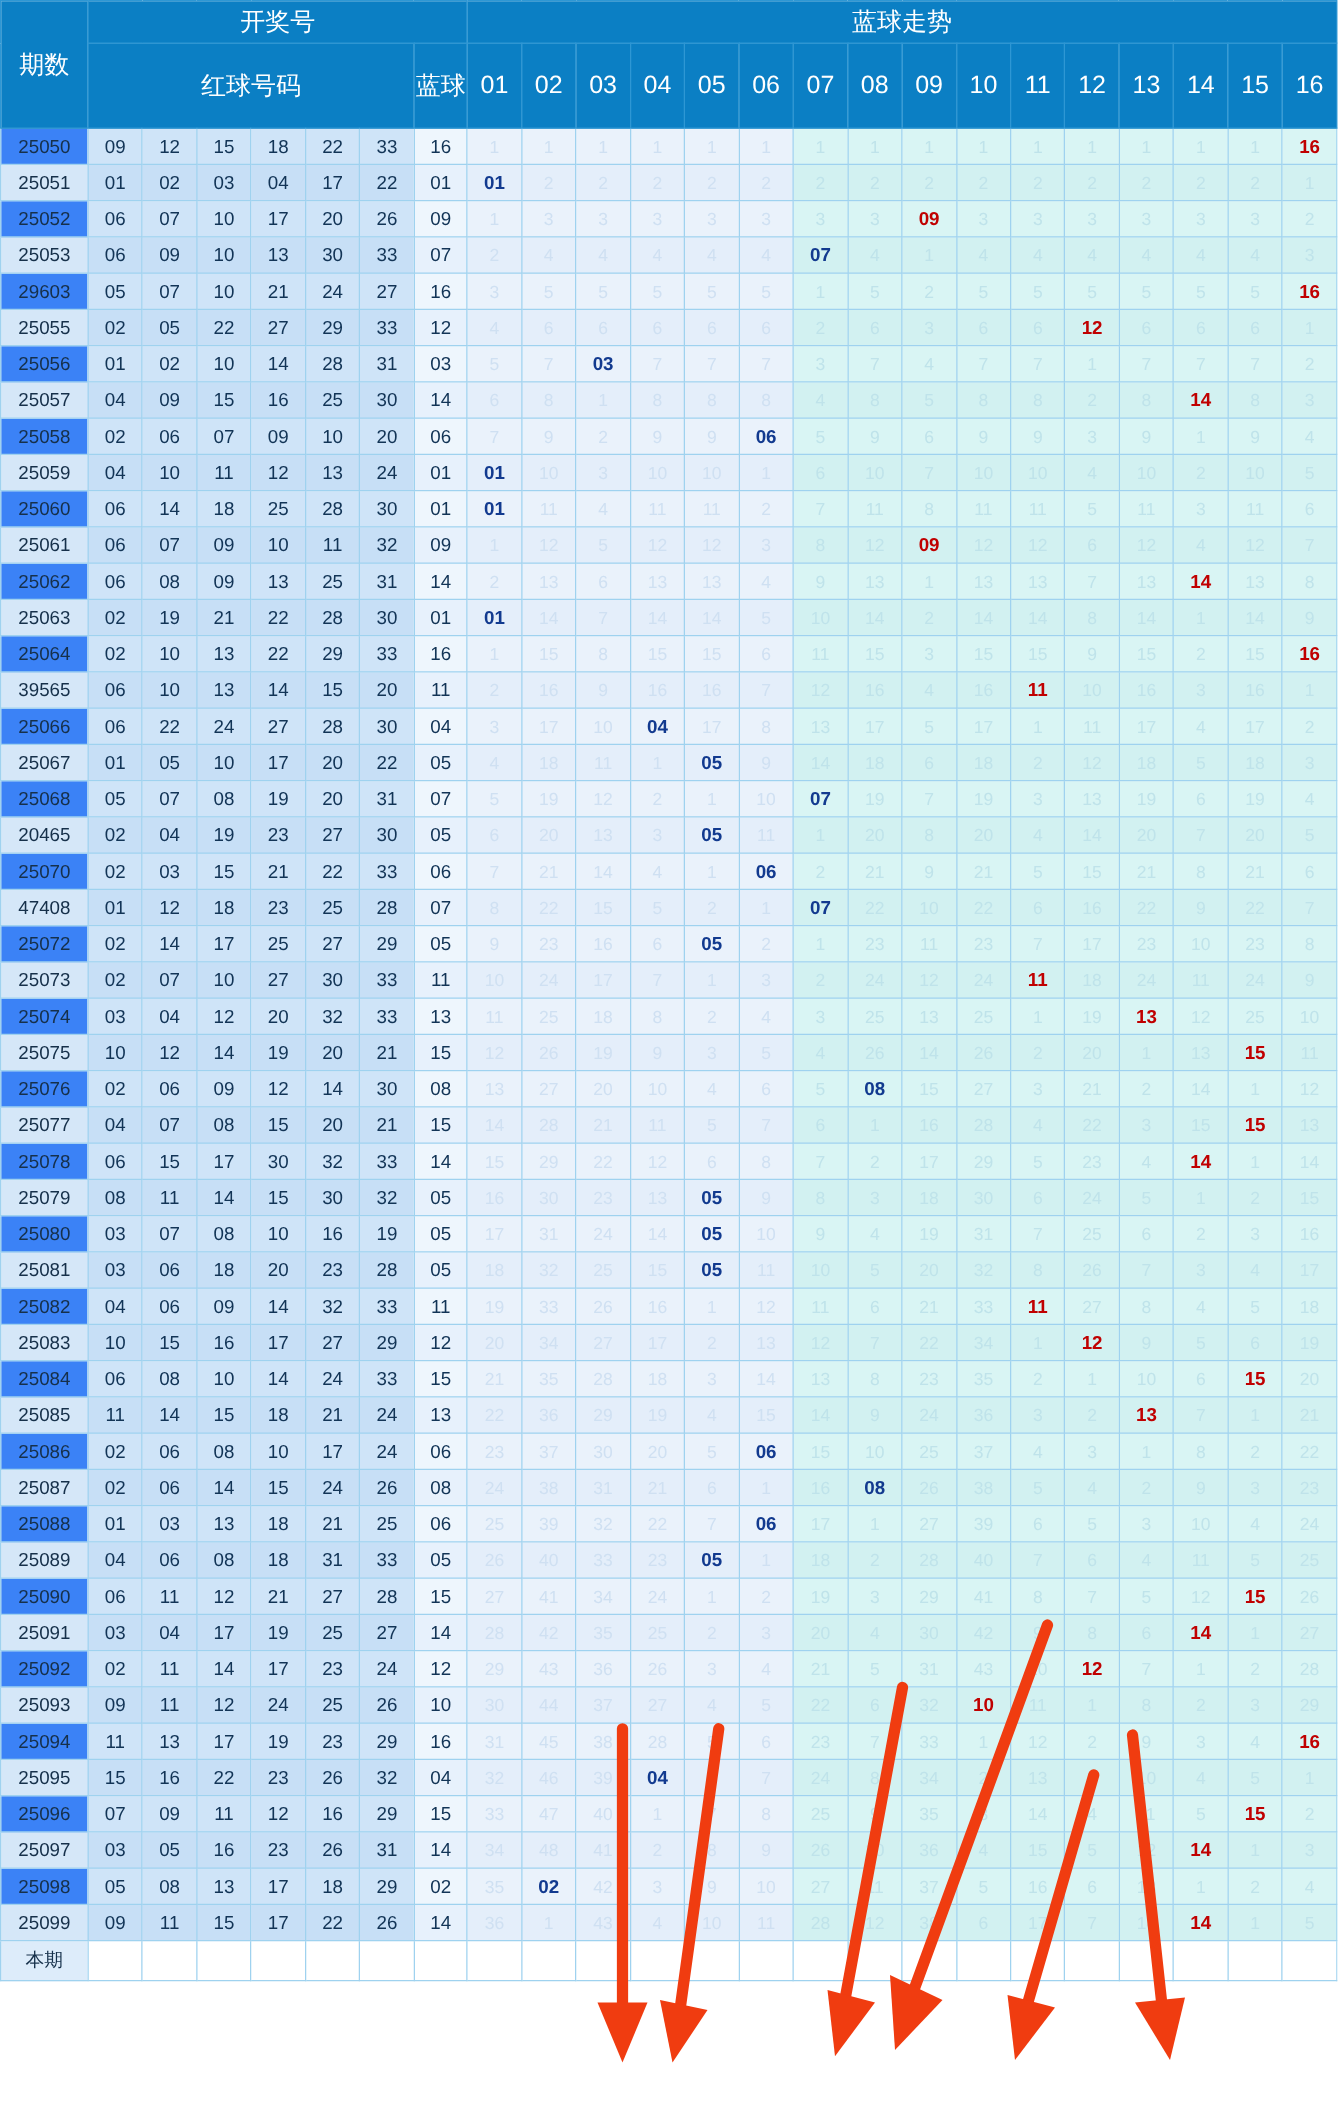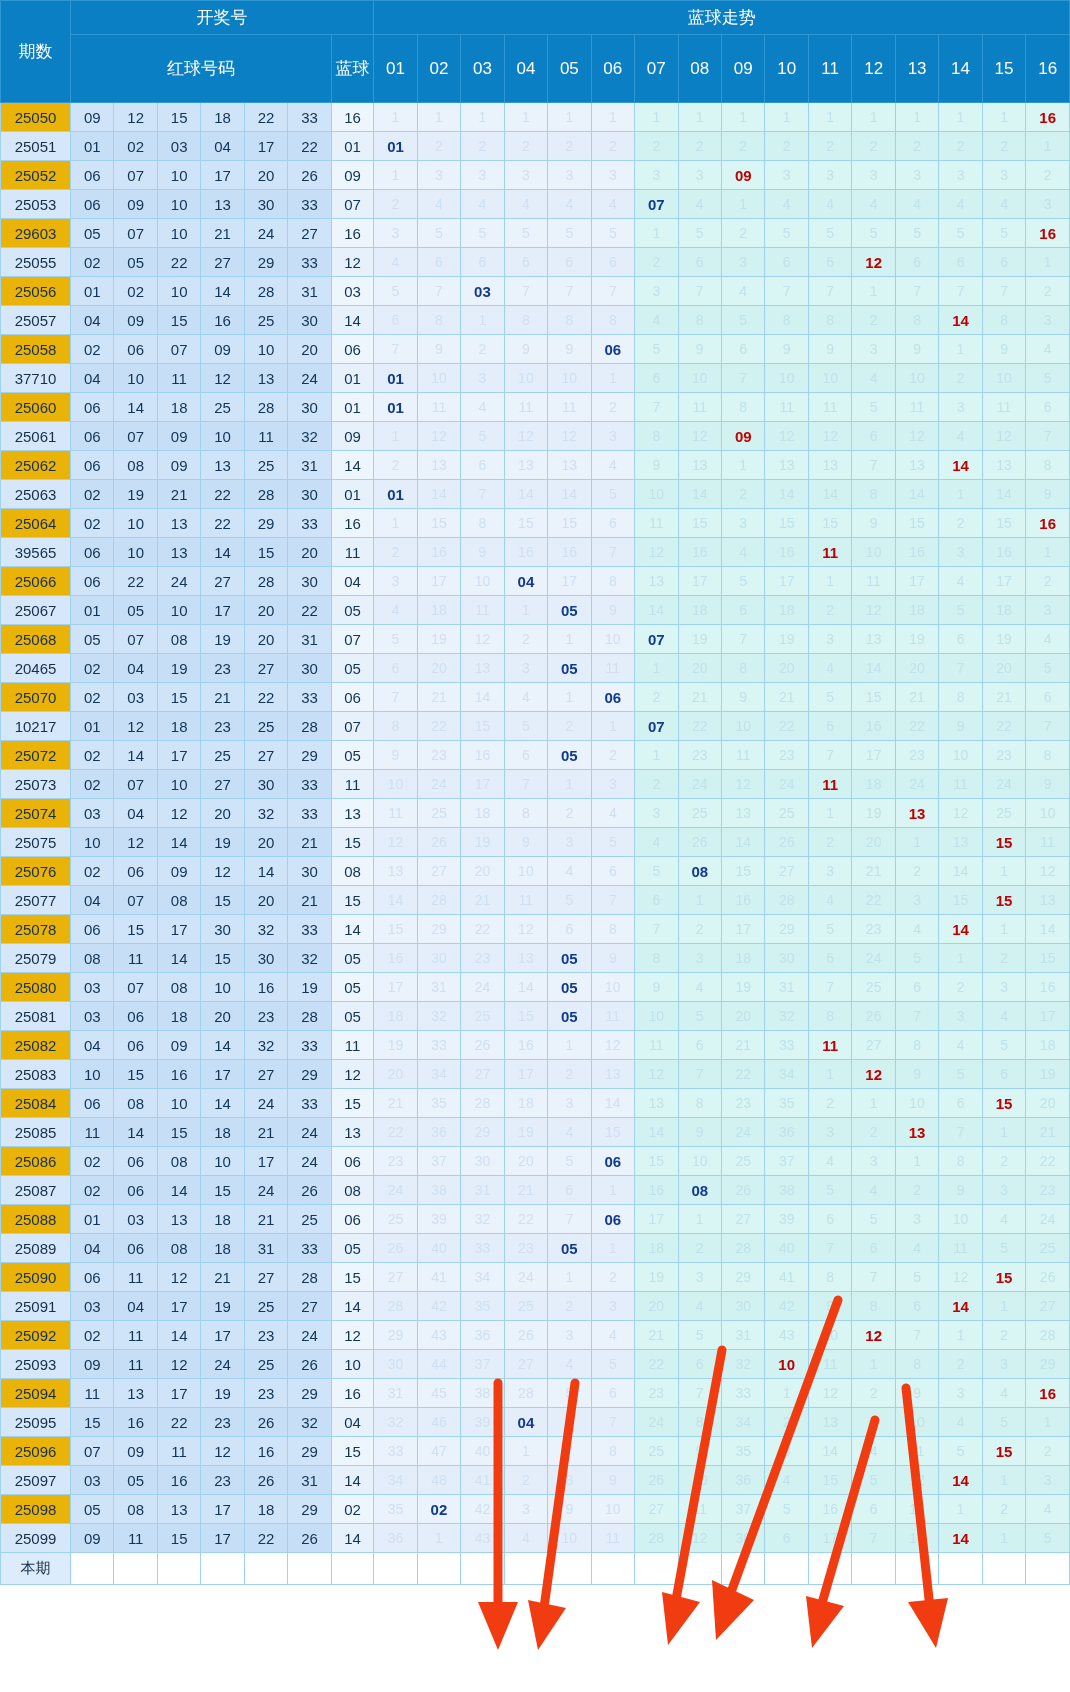--- a/index.html
+++ b/index.html
@@ -1,28 +1,28 @@
 <!DOCTYPE html>
 <html><head>
 <meta charset="utf-8">
 <style>
   html,body{margin:0;padding:0;background:#fff;}
   body{font-family:"Liberation Sans", sans-serif;}
   #wrap{width:1070px;height:1692px;position:relative;overflow:hidden;}
   table{border-collapse:collapse;table-layout:fixed;width:1070px;}
   td,th{border:1px solid #9fd2ef;text-align:center;vertical-align:middle;font-size:15px;padding:0;}
-  thead th{background:#0b7fc4;color:#fff;border:1px solid #2e97d4;font-weight:normal;font-size:17px;}
+  thead th{background:#0b7fc4;color:#fff;border:1px solid #2e97d4;font-weight:normal;font-size:20px;}
   .hdr-top{height:34px;}
   .hdr-sub{height:68px;}
   .col-issue{width:66px;}
   .col-red{width:41px;}
   .col-blue{width:40px;}
   .col-trend{width:41px;}
   tbody tr{height:29px;}
-  .issue{background:#eab308;color:#16304a;font-size:15px;}
+  .issue{background:#3b82f6;color:#16304a;font-size:15px;}
   .red{background:#cfe4f8;color:#123456;font-size:15px;}
   .bluecell{background:#eef6fd;color:#123456;font-size:15px;}
   .t{background:#d9f5f4;color:#bfe3ea;font-size:14px;}
   .t.left{background:#eaf2fb;color:#cfe0f2;}
   .t.hit{color:#123a8f;font-weight:bold;font-size:15px;}
   .t.hit-red{color:#c00000;font-weight:bold;font-size:15px;}
   tbody tr:nth-child(even) .t{background:#d2f1f1;}
   tbody tr:nth-child(even) .t.left{background:#e4eefa;}
   tbody tr:nth-child(even) .issue{background:#d5e7f8;}
   tbody tr:nth-child(even) .red{background:#c7dff6;}
@@ -322,21 +322,21 @@
           <td class="t">6</td>
           <td class="t">9</td>
           <td class="t">9</td>
           <td class="t">3</td>
           <td class="t">9</td>
           <td class="t">1</td>
           <td class="t">9</td>
           <td class="t">4</td>
         </tr>
         <tr>
-          <td class="issue">37710</td>
+          <td class="issue">25059</td>
           <td class="red">04</td>
           <td class="red">10</td>
           <td class="red">11</td>
           <td class="red">12</td>
           <td class="red">13</td>
           <td class="red">24</td>
           <td class="bluecell">01</td>
           <td class="t left hit">01</td>
           <td class="t left">10</td>
           <td class="t left">3</td>
@@ -634,21 +634,21 @@
           <td class="t">9</td>
           <td class="t">21</td>
           <td class="t">5</td>
           <td class="t">15</td>
           <td class="t">21</td>
           <td class="t">8</td>
           <td class="t">21</td>
           <td class="t">6</td>
         </tr>
         <tr>
-          <td class="issue">10217</td>
+          <td class="issue">47408</td>
           <td class="red">01</td>
           <td class="red">12</td>
           <td class="red">18</td>
           <td class="red">23</td>
           <td class="red">25</td>
           <td class="red">28</td>
           <td class="bluecell">07</td>
           <td class="t left">8</td>
           <td class="t left">22</td>
           <td class="t left">15</td>

